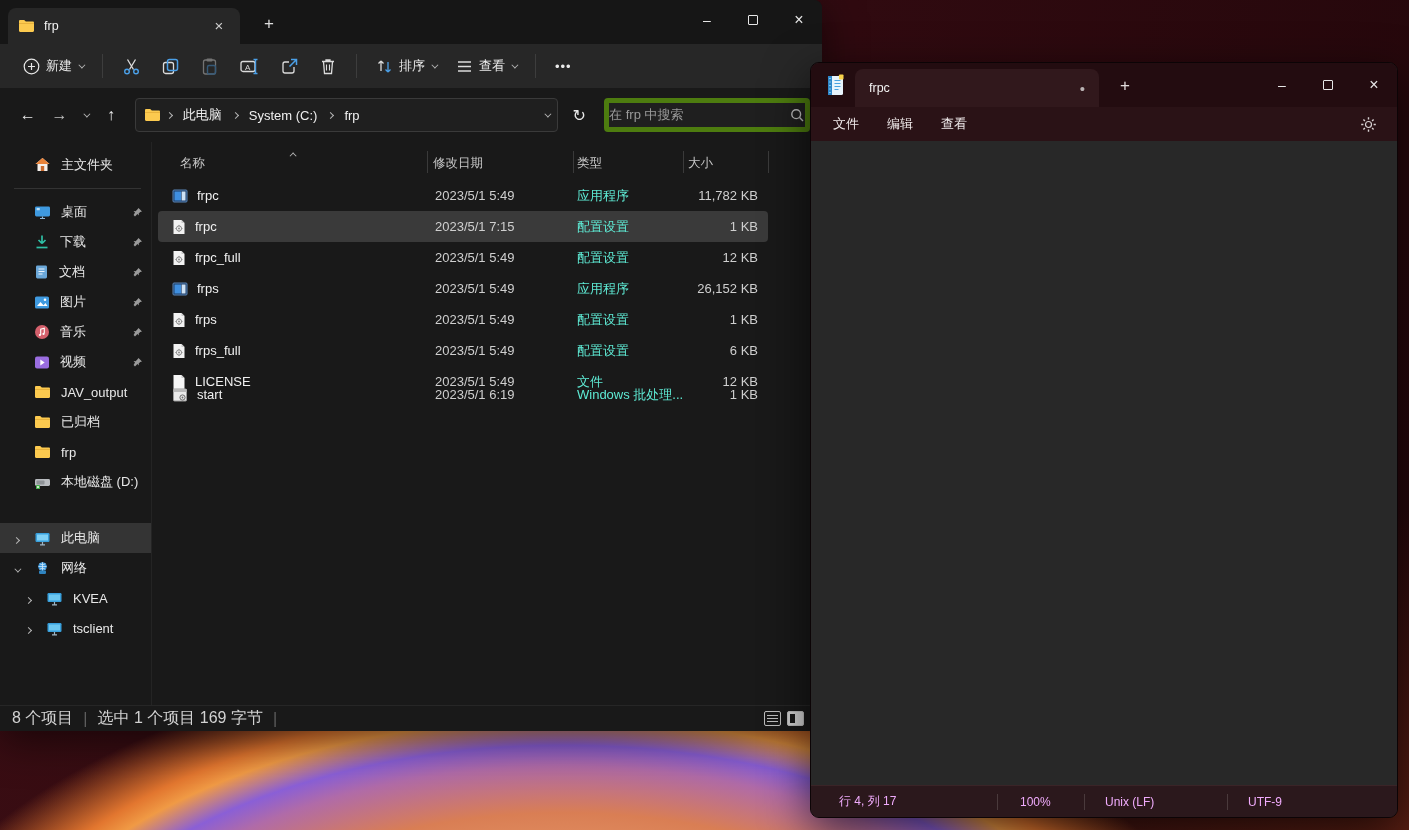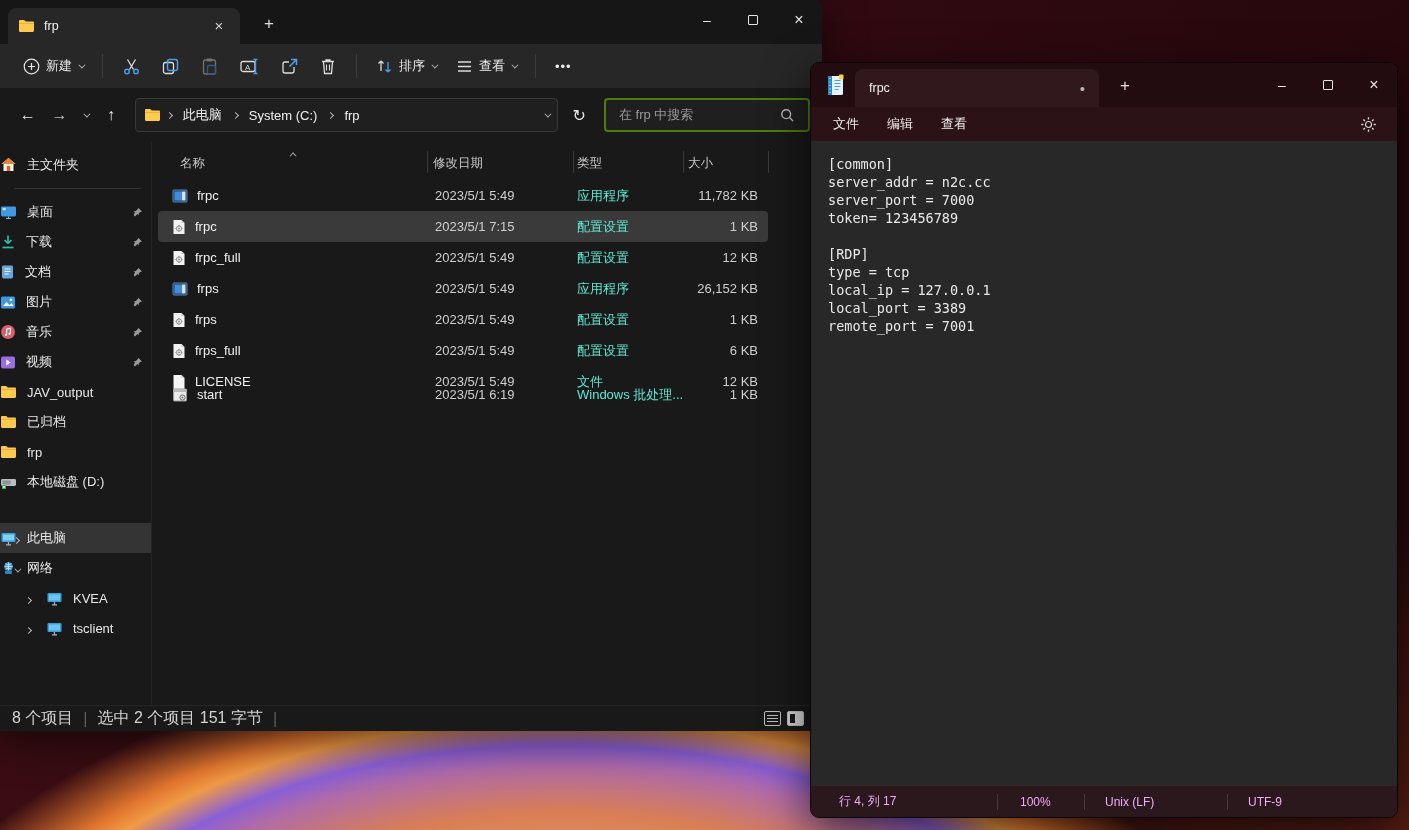--- a/index.html
+++ b/index.html
@@ -43,27 +43,27 @@
   .ex-addressrow { position:absolute; left:0; top:88px; width:100%; height:54px; background:#191919;
     display:flex; align-items:center; padding:0 12px; }
   .nav-btn { width:32px; height:32px; display:flex; align-items:center; justify-content:center; color:#e8e8e8; font-size:16px; border-radius:5px; }
   .nav-chev { width:20px; height:32px; display:flex; align-items:center; justify-content:center; }
   .address-pill { margin-left:8px; width:428px; height:34px; background:#1f1f1f; border:1px solid #3a3a3a; border-radius:4px;
     display:flex; align-items:center; padding:0 8px; gap:4px; }
   .crumb { color:#f0f0f0; font-size:13px; padding:3px 5px; border-radius:4px; }
   .crumb-sep { display:flex; align-items:center; padding:0 2px; }
   .pill-right { margin-left:auto; display:flex; align-items:center; gap:10px; }
   .refresh-btn { width:30px; height:30px; display:flex; align-items:center; justify-content:center; color:#e8e8e8; font-size:16px; margin-left:6px; border-radius:5px; }
-  .search-pill { margin-left:10px; width:208px; height:34px; background:#1f1f1f; border:2px solid #4d7c0f; border-radius:4px;
-    display:flex; align-items:center; padding:0 13px; }
+  .search-pill { margin-left:10px; width:208px; height:34px; background:#1f1f1f; border:5px solid #4d7c0f; border-radius:4px;
+    display:flex; align-items:center; padding:0 0; }
   .search-ph { color:#9a9a9a; font-size:13px; flex:1; }
 
   
   .ex-sidebar { position:absolute; left:0; top:142px; width:152px; bottom:26px; background:#191919; overflow:hidden; border-right:1px solid #242424; }
-  .sb-item { height:30px; display:flex; align-items:center; gap:10px; position:relative; color:#e8e8e8; font-size:13px; }
+  .sb-item { height:30px; display:flex; align-items:center; padding-left:34px; gap:10px; position:relative; color:#e8e8e8; font-size:13px; }
   .sb-item.selected { background:#343434; }
   .sb-item .pin { position:absolute; right:8px; }
   .sb-divider { height:1px; background:#333; margin:8px 10px 8px 14px; }
   .sb-gap { height:26px; }
   .sb-chev { position:absolute; left:14px; }
   .sb-item.indent2 { padding-left:46px; }
   .sb-item.indent2 .sb-chev { left:26px; }
   .sb-label { white-space:nowrap; }
 
   
@@ -597,21 +597,21 @@
         <span class="fcell fc-type">Windows 批处理...</span>
         <span class="fcell fc-size">1 KB</span>
       </div>
 
     </div>
   </div>
 
   <div class="ex-statusbar">
     <span>8 个项目</span>
     <span class="st-sep">|</span>
-    <span>选中 2 个项目  151 字节</span>
+    <span>选中 1 个项目  169 字节</span>
     <span class="st-sep">|</span>
     <span class="st-icons">
       <span class="st-view lines"></span>
       <span class="st-view thumb"></span>
     </span>
   </div>
 </div>
 
 <div class="notepad">
   <div class="np-titlebar">
@@ -645,32 +645,20 @@
     <span class="np-gear">
       <svg width="17" height="17" viewBox="0 0 17 17">
           <circle cx="8.5" cy="8.5" r="3" fill="none" stroke="#d8d2d3" stroke-width="1.2"></circle>
           <g stroke="#d8d2d3" stroke-width="1.4">
             <path d="M8.5 1.2v2.2M8.5 13.6v2.2M1.2 8.5h2.2M13.6 8.5h2.2M3.4 3.4l1.5 1.5M12.1 12.1l1.5 1.5M13.6 3.4l-1.5 1.5M4.9 12.1l-1.5 1.5"></path>
           </g>
         </svg>
     </span>
   </div>
 
-  <div class="np-body">
-    <pre class="np-text">[common]
-server_addr = n2c.cc
-server_port = 7000
-token= 123456789
-
-[RDP]
-type = tcp
-local_ip = 127.0.0.1
-local_port = 3389
-remote_port = 7001</pre>
-  </div>
 
   <div class="np-statusbar">
     <span class="np-st-cursor">行 4, 列 17</span>
     <span class="np-st-sep"></span>
     <span class="np-st-zoom">100%</span>
     <span class="np-st-sep"></span>
     <span class="np-st-eol">Unix (LF)</span>
     <span class="np-st-sep"></span>
     <span class="np-st-enc">UTF-9</span>
   </div>

